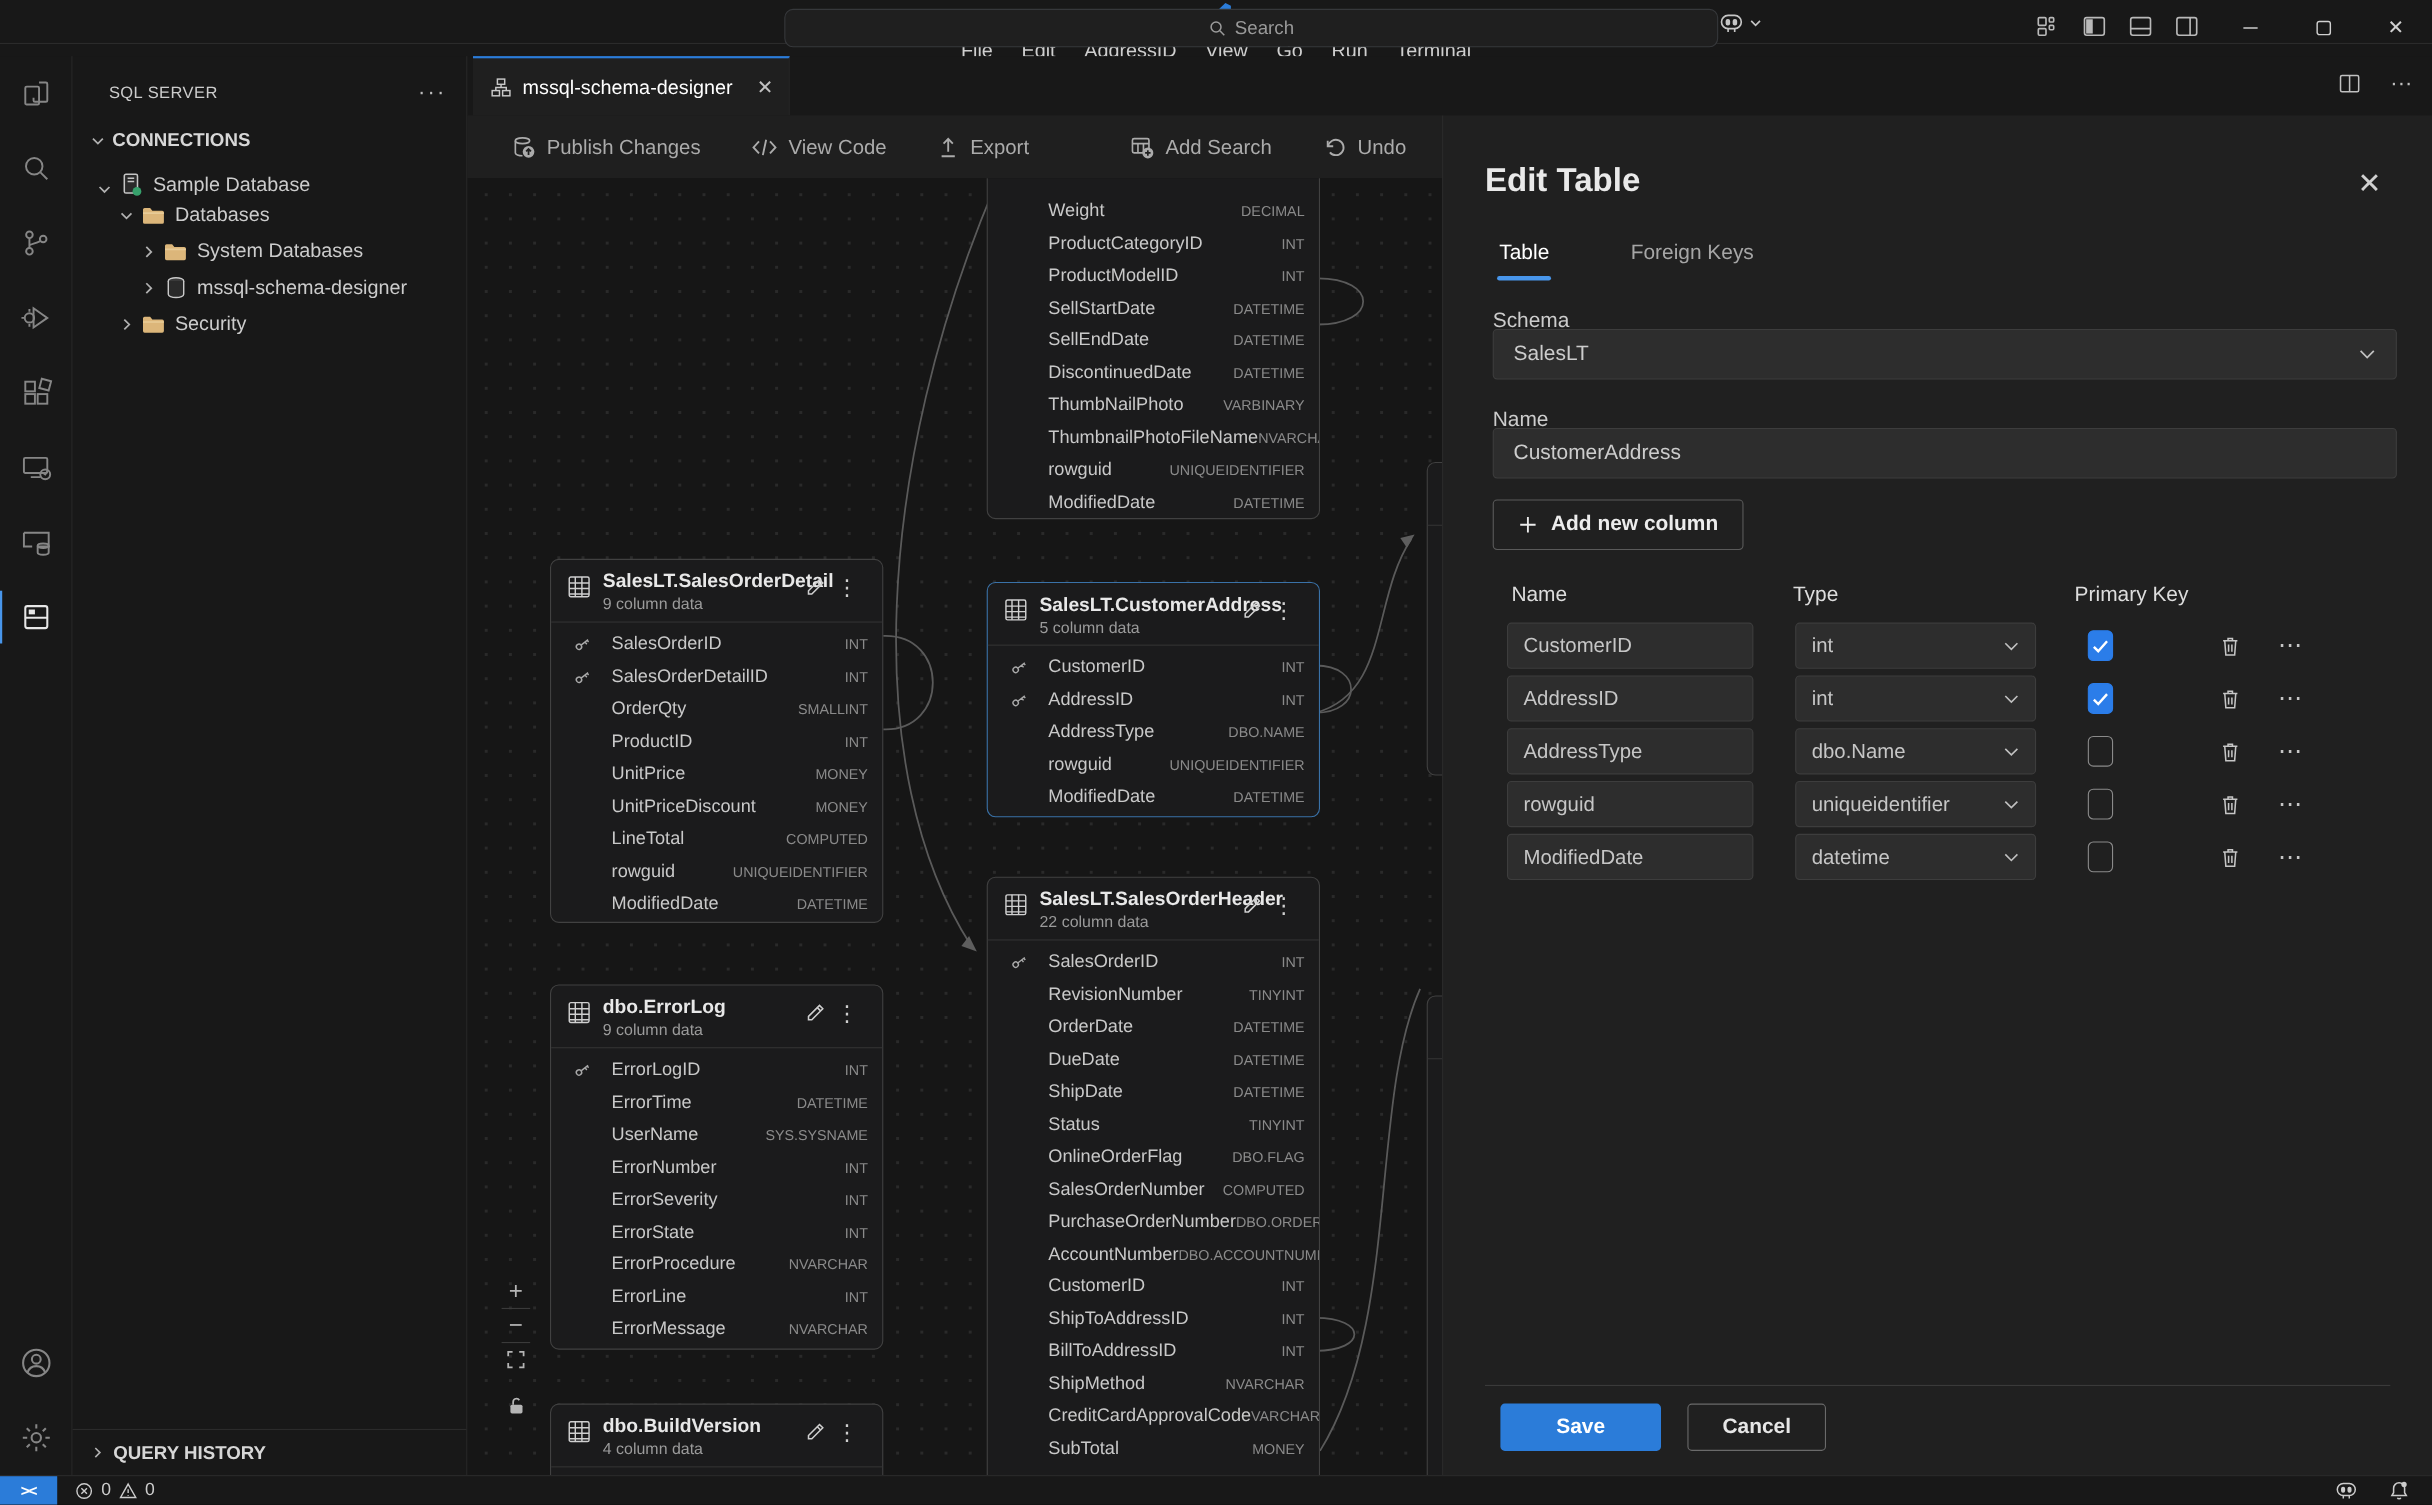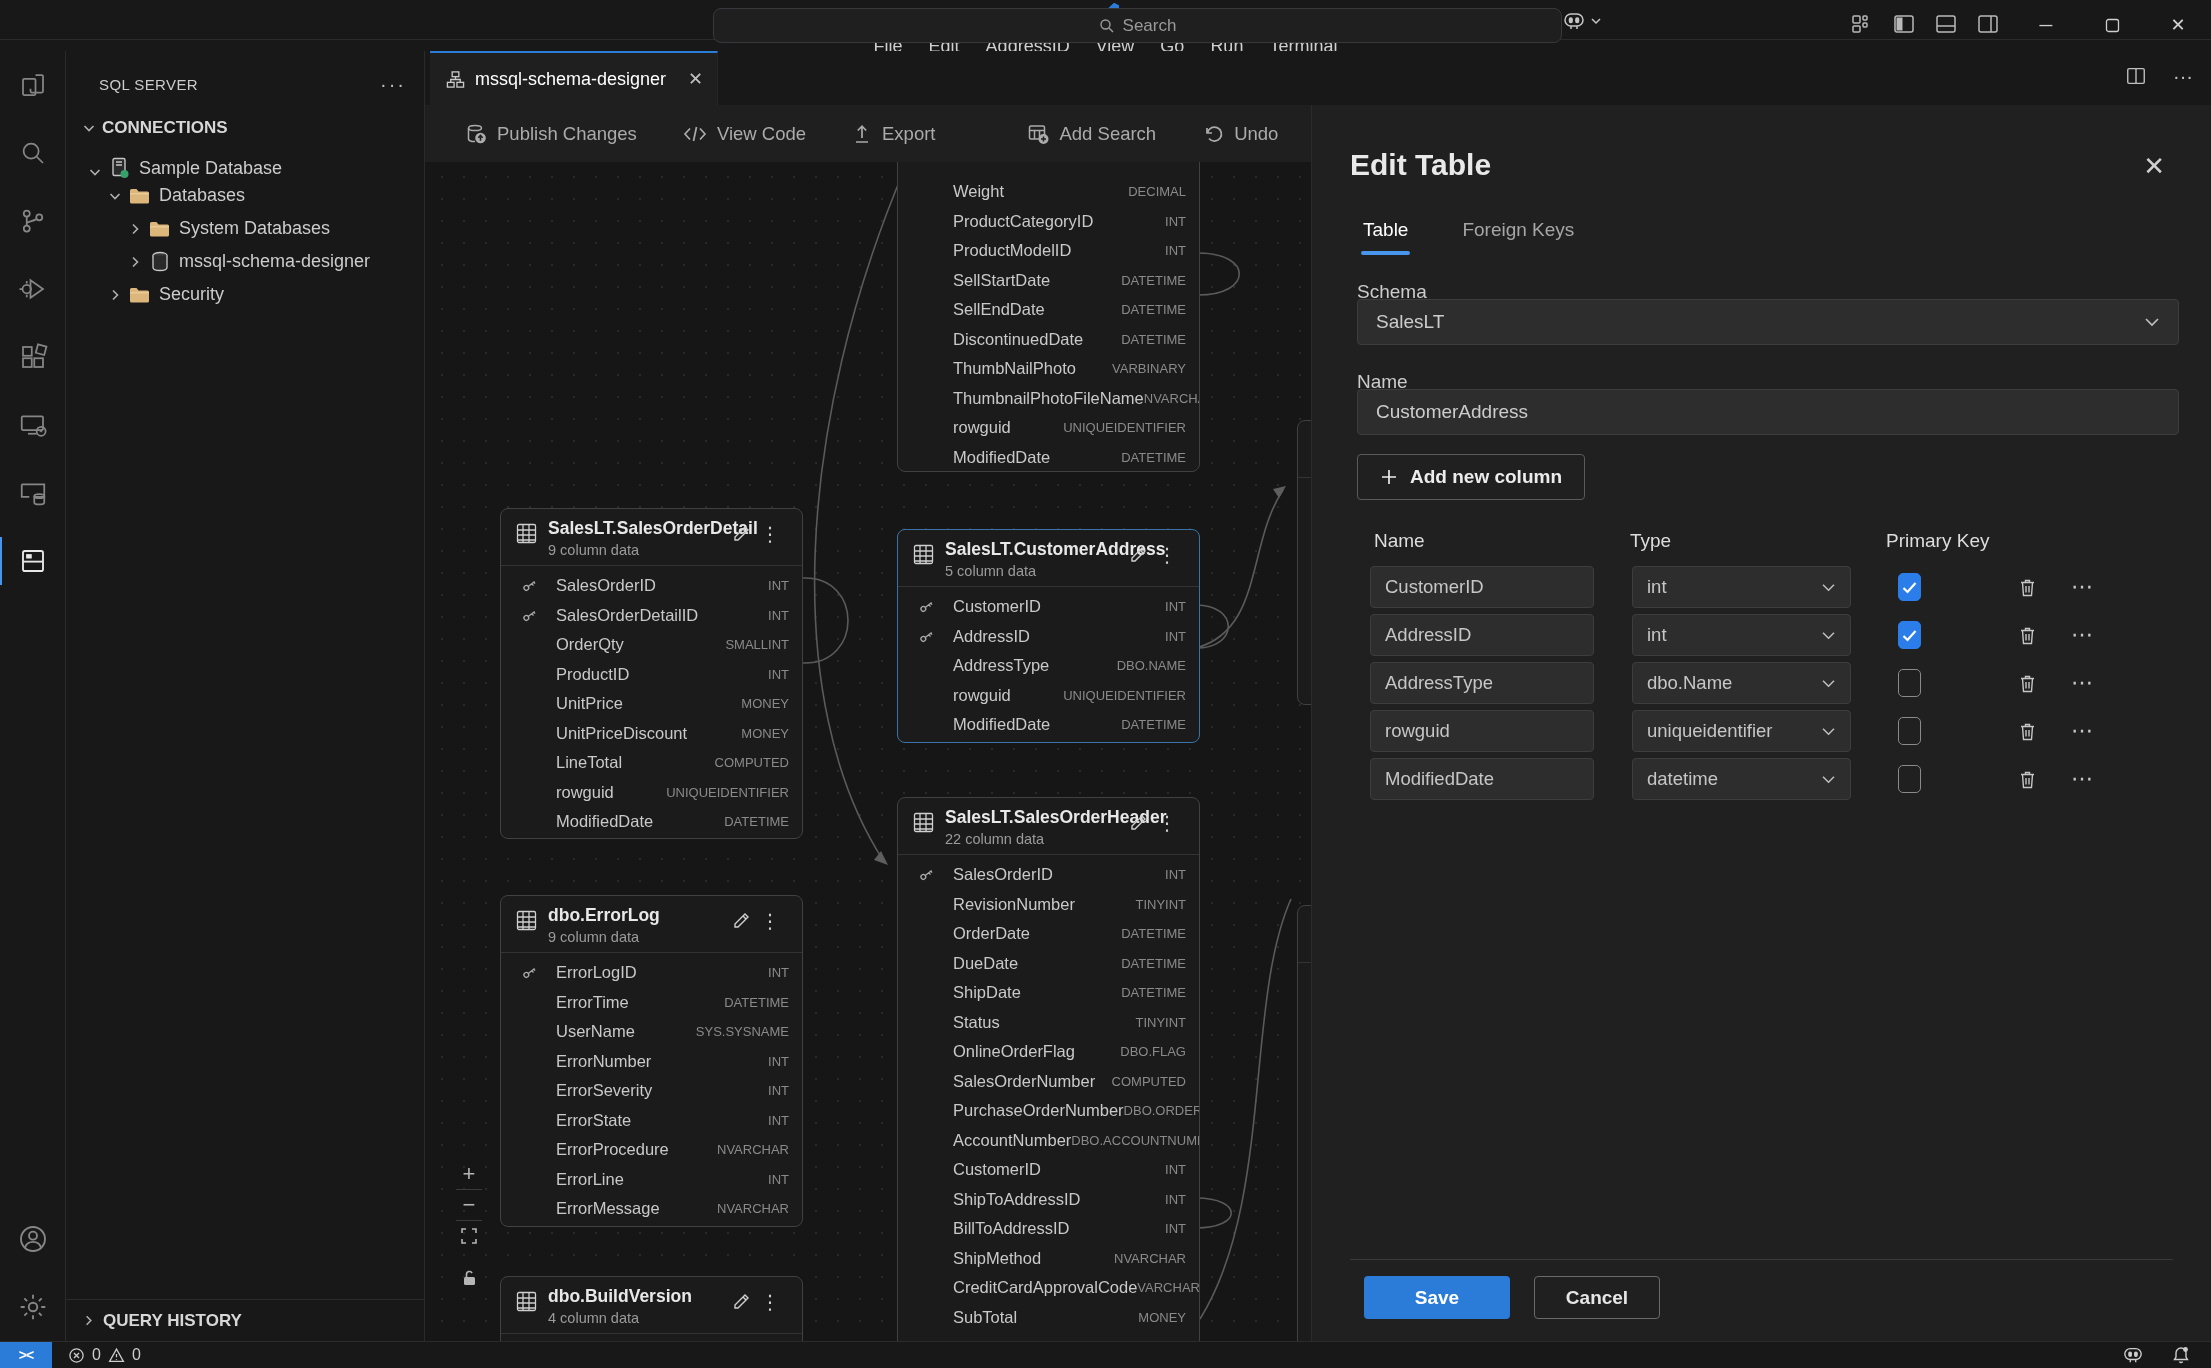--- a/index.html
+++ b/index.html
@@ -74,21 +74,21 @@
   .row-name{margin-left:11px;font-size:16.5px;color:#c9c9c9;white-space:nowrap;}
   .row-type{margin-left:auto;font-size:13px;color:#8a8a8a;white-space:nowrap;}
   .zoom-controls{position:absolute;left:30px;top:997px;width:28px;display:flex;flex-direction:column;align-items:center;color:#b5b5b5;}
   .zoom-btn{width:28px;height:30px;display:flex;align-items:center;justify-content:center;font-size:22px;}
   .zoom-divider{width:26px;height:1px;background:#3a3a3a;}
   .zoom-gap{height:12px;}
   
   .panel{position:absolute;left:1311px;top:105px;width:900px;height:1236px;background:#202020;border-left:1px solid #2b2b2b;}
   .panel-title{position:absolute;left:38px;top:43px;font-size:30px;font-weight:600;color:#e9e9e9;}
   .panel-close{position:absolute;right:46px;top:46px;color:#d0d0d0;font-size:26px;}
-  .panel-tabs{position:absolute;left:45px;top:106px;display:flex;gap:42px;font-size:19px;}
+  .panel-tabs{position:absolute;left:45px;top:106px;display:flex;gap:62px;font-size:19px;}
   .panel-tab{padding:8px 6px 14px 6px;color:#a6a6a6;position:relative;}
   .panel-tab.active{color:#ffffff;}
   .panel-tab.active::after{content:"";position:absolute;left:4px;right:4px;bottom:0;height:4px;border-radius:2px;background:#4896eb;}
   .field-label{position:absolute;left:45px;font-size:19px;color:#cccccc;}
   .select-box{position:absolute;left:45px;width:822px;height:46px;background:#2d2d2d;border:1px solid #3d3d3d;
               border-radius:4px;display:flex;align-items:center;padding:0 18px;font-size:19px;color:#cccccc;}
   .select-box .chev{margin-left:auto;color:#c0c0c0;}
   .text-input{position:absolute;left:45px;width:822px;height:46px;background:#2d2d2d;border:1px solid #3d3d3d;
               border-radius:4px;color:#cccccc;font-size:19px;padding:0 18px;font-family:"Liberation Sans",sans-serif;outline:none;}
   .add-col-btn{position:absolute;left:45px;top:349px;width:228px;height:46px;border:1px solid #5a5a5a;border-radius:4px;

